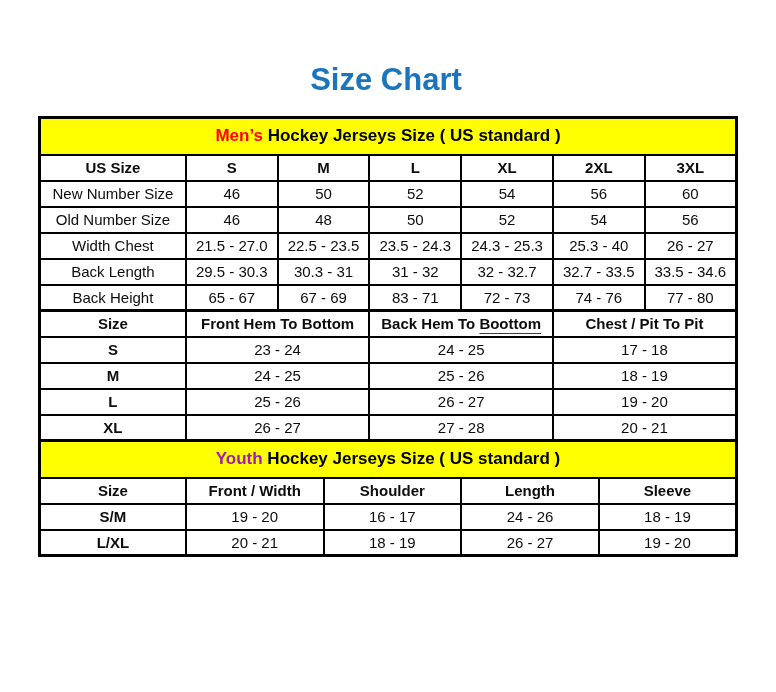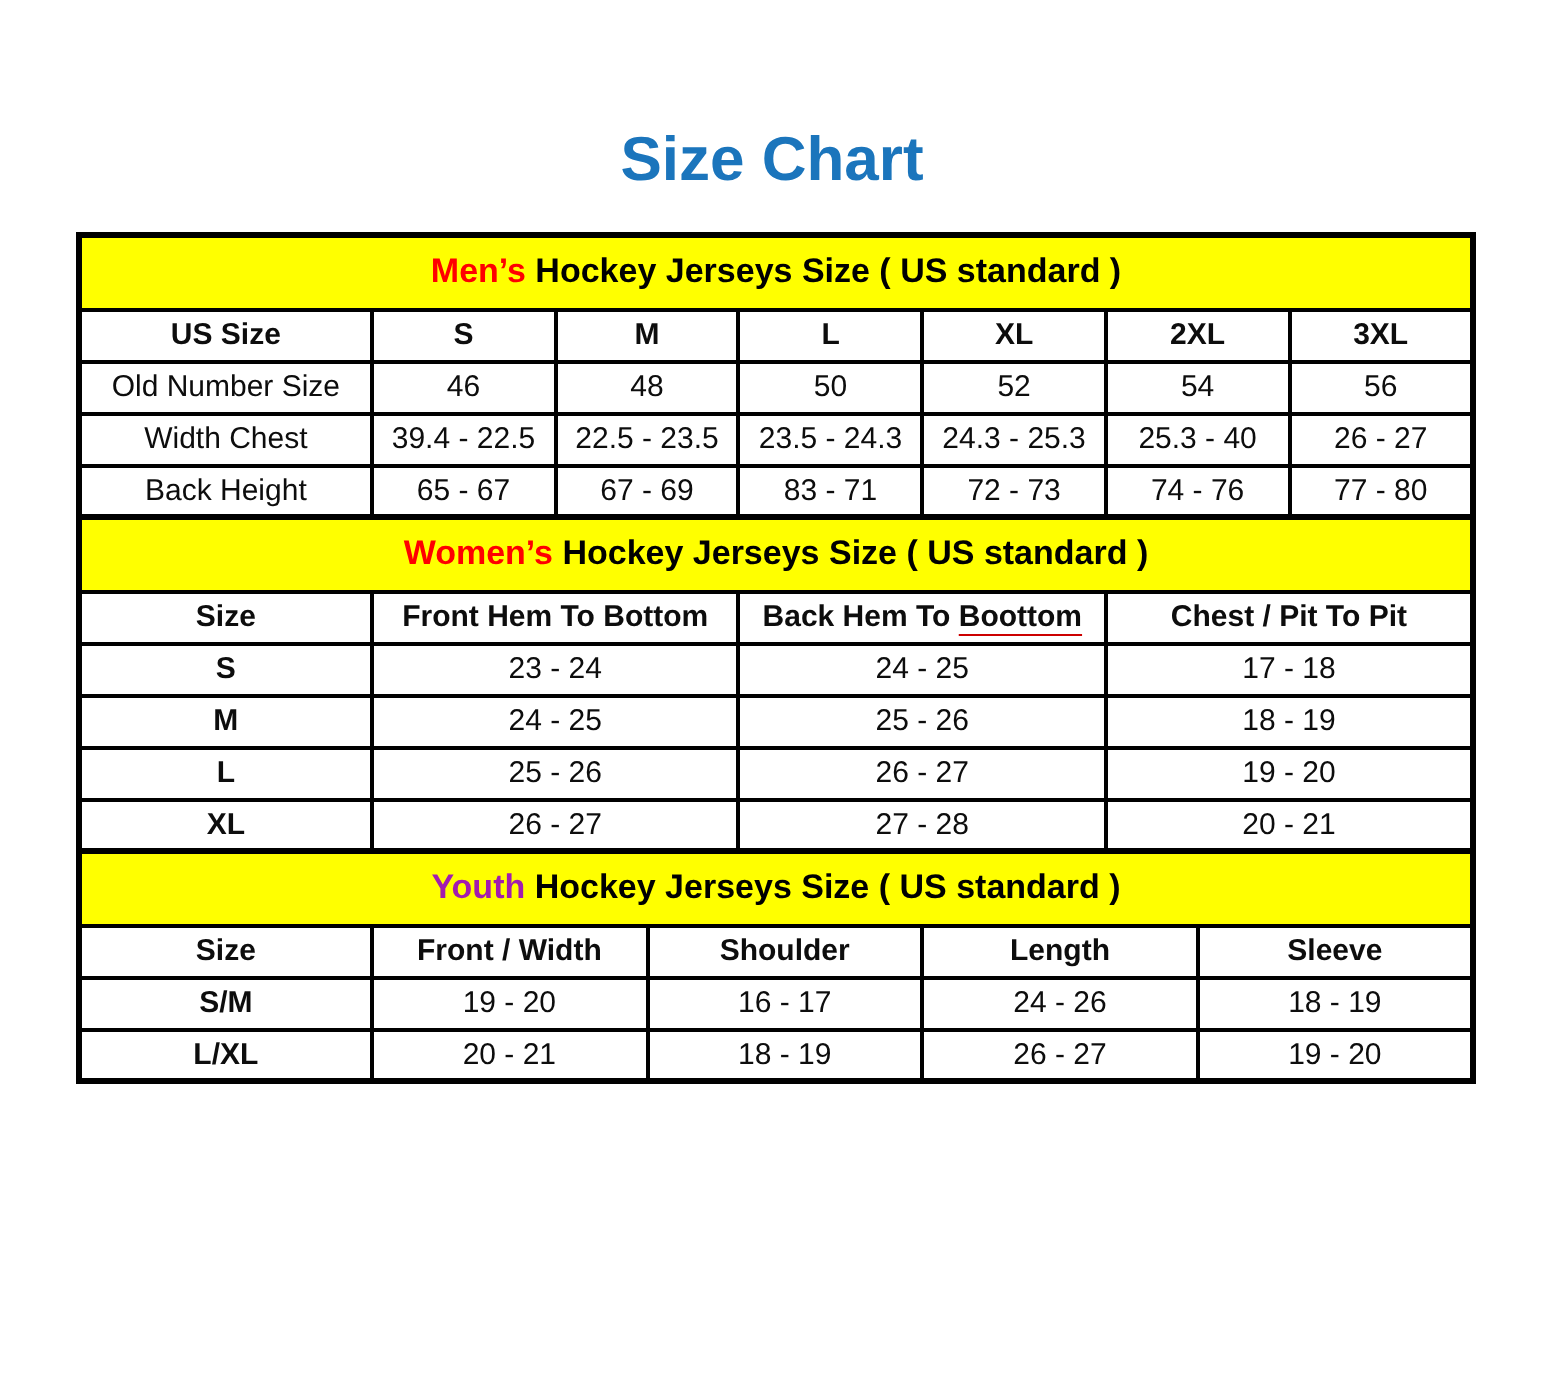--- a/index.html
+++ b/index.html
@@ -81,36 +81,54 @@
             <th class="colhead">S</th>
             <th class="colhead">M</th>
             <th class="colhead">L</th>
             <th class="colhead">XL</th>
             <th class="colhead">2XL</th>
             <th class="colhead">3XL</th>
           </tr>
         </thead>
         <tbody>
           <tr>
+            <td class="rowlabel">New Number Size</td>
+            <td>46</td>
+            <td>50</td>
+            <td>52</td>
+            <td>54</td>
+            <td>56</td>
+            <td>60</td>
+          </tr>
+          <tr>
             <td class="rowlabel">Old Number Size</td>
             <td>46</td>
             <td>48</td>
             <td>50</td>
             <td>52</td>
             <td>54</td>
             <td>56</td>
           </tr>
           <tr>
             <td class="rowlabel">Width Chest</td>
-            <td>39.4 - 22.5</td>
+            <td>21.5 - 27.0</td>
             <td>22.5 - 23.5</td>
             <td>23.5 - 24.3</td>
             <td>24.3 - 25.3</td>
             <td>25.3 - 40</td>
             <td>26 - 27</td>
+          </tr>
+          <tr>
+            <td class="rowlabel">Back Length</td>
+            <td>29.5 - 30.3</td>
+            <td>30.3 - 31</td>
+            <td>31 - 32</td>
+            <td>32 - 32.7</td>
+            <td>32.7 - 33.5</td>
+            <td>33.5 - 34.6</td>
           </tr>
           <tr>
             <td class="rowlabel">Back Height</td>
             <td>65 - 67</td>
             <td>67 - 69</td>
             <td>83 - 71</td>
             <td>72 - 73</td>
             <td>74 - 76</td>
             <td>77 - 80</td>
           </tr>
@@ -118,23 +136,20 @@
       </table>
     <table class="section">
         <colgroup>
           <col style="width: 21%;">
           <col style="width: 26.3333%;">
           <col style="width: 26.3333%;">
           <col style="width: 26.3333%;">
         </colgroup>
         <thead>
           <tr>
-            <th colspan="4" class="band" style="background: rgb(255, 255, 0);"><span class="hl" style="color: rgb(255, 0, 0);">Women’s</span><span> Hockey Jerseys Size ( US standard )</span></th>
-          </tr>
-          <tr>
             <th class="colhead">Size</th>
             <th class="colhead">Front Hem To Bottom</th>
             <th class="colhead"><span>Back Hem To </span><span class="wavy" style="text-decoration-color: rgb(204, 0, 0);">Boottom</span></th>
             <th class="colhead">Chest / Pit To Pit</th>
           </tr>
         </thead>
         <tbody>
           <tr>
             <td class="rowlabel b">S</td>
             <td>23 - 24</td>

